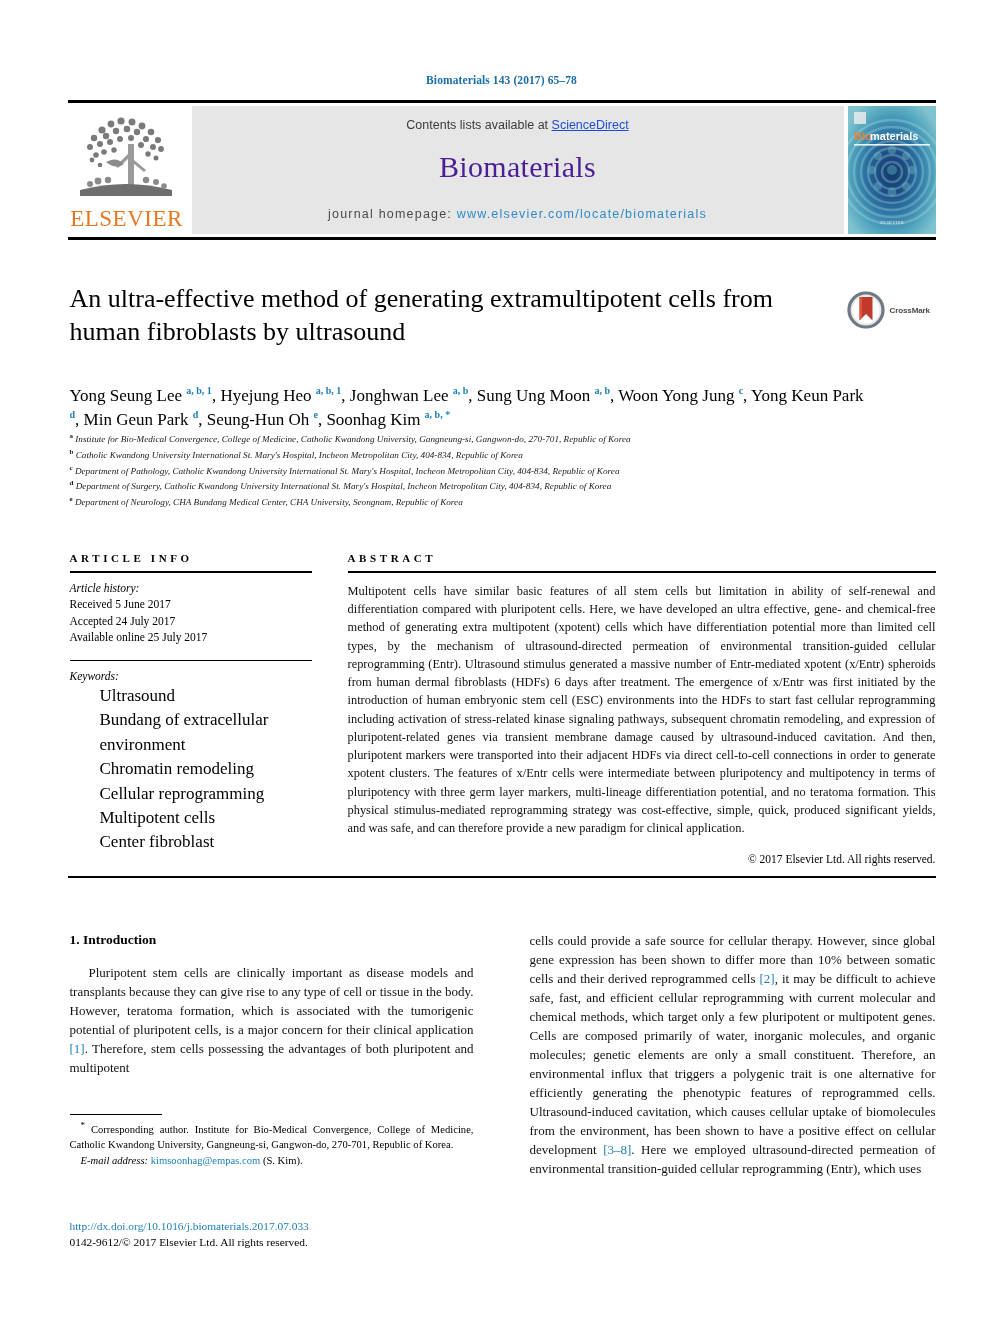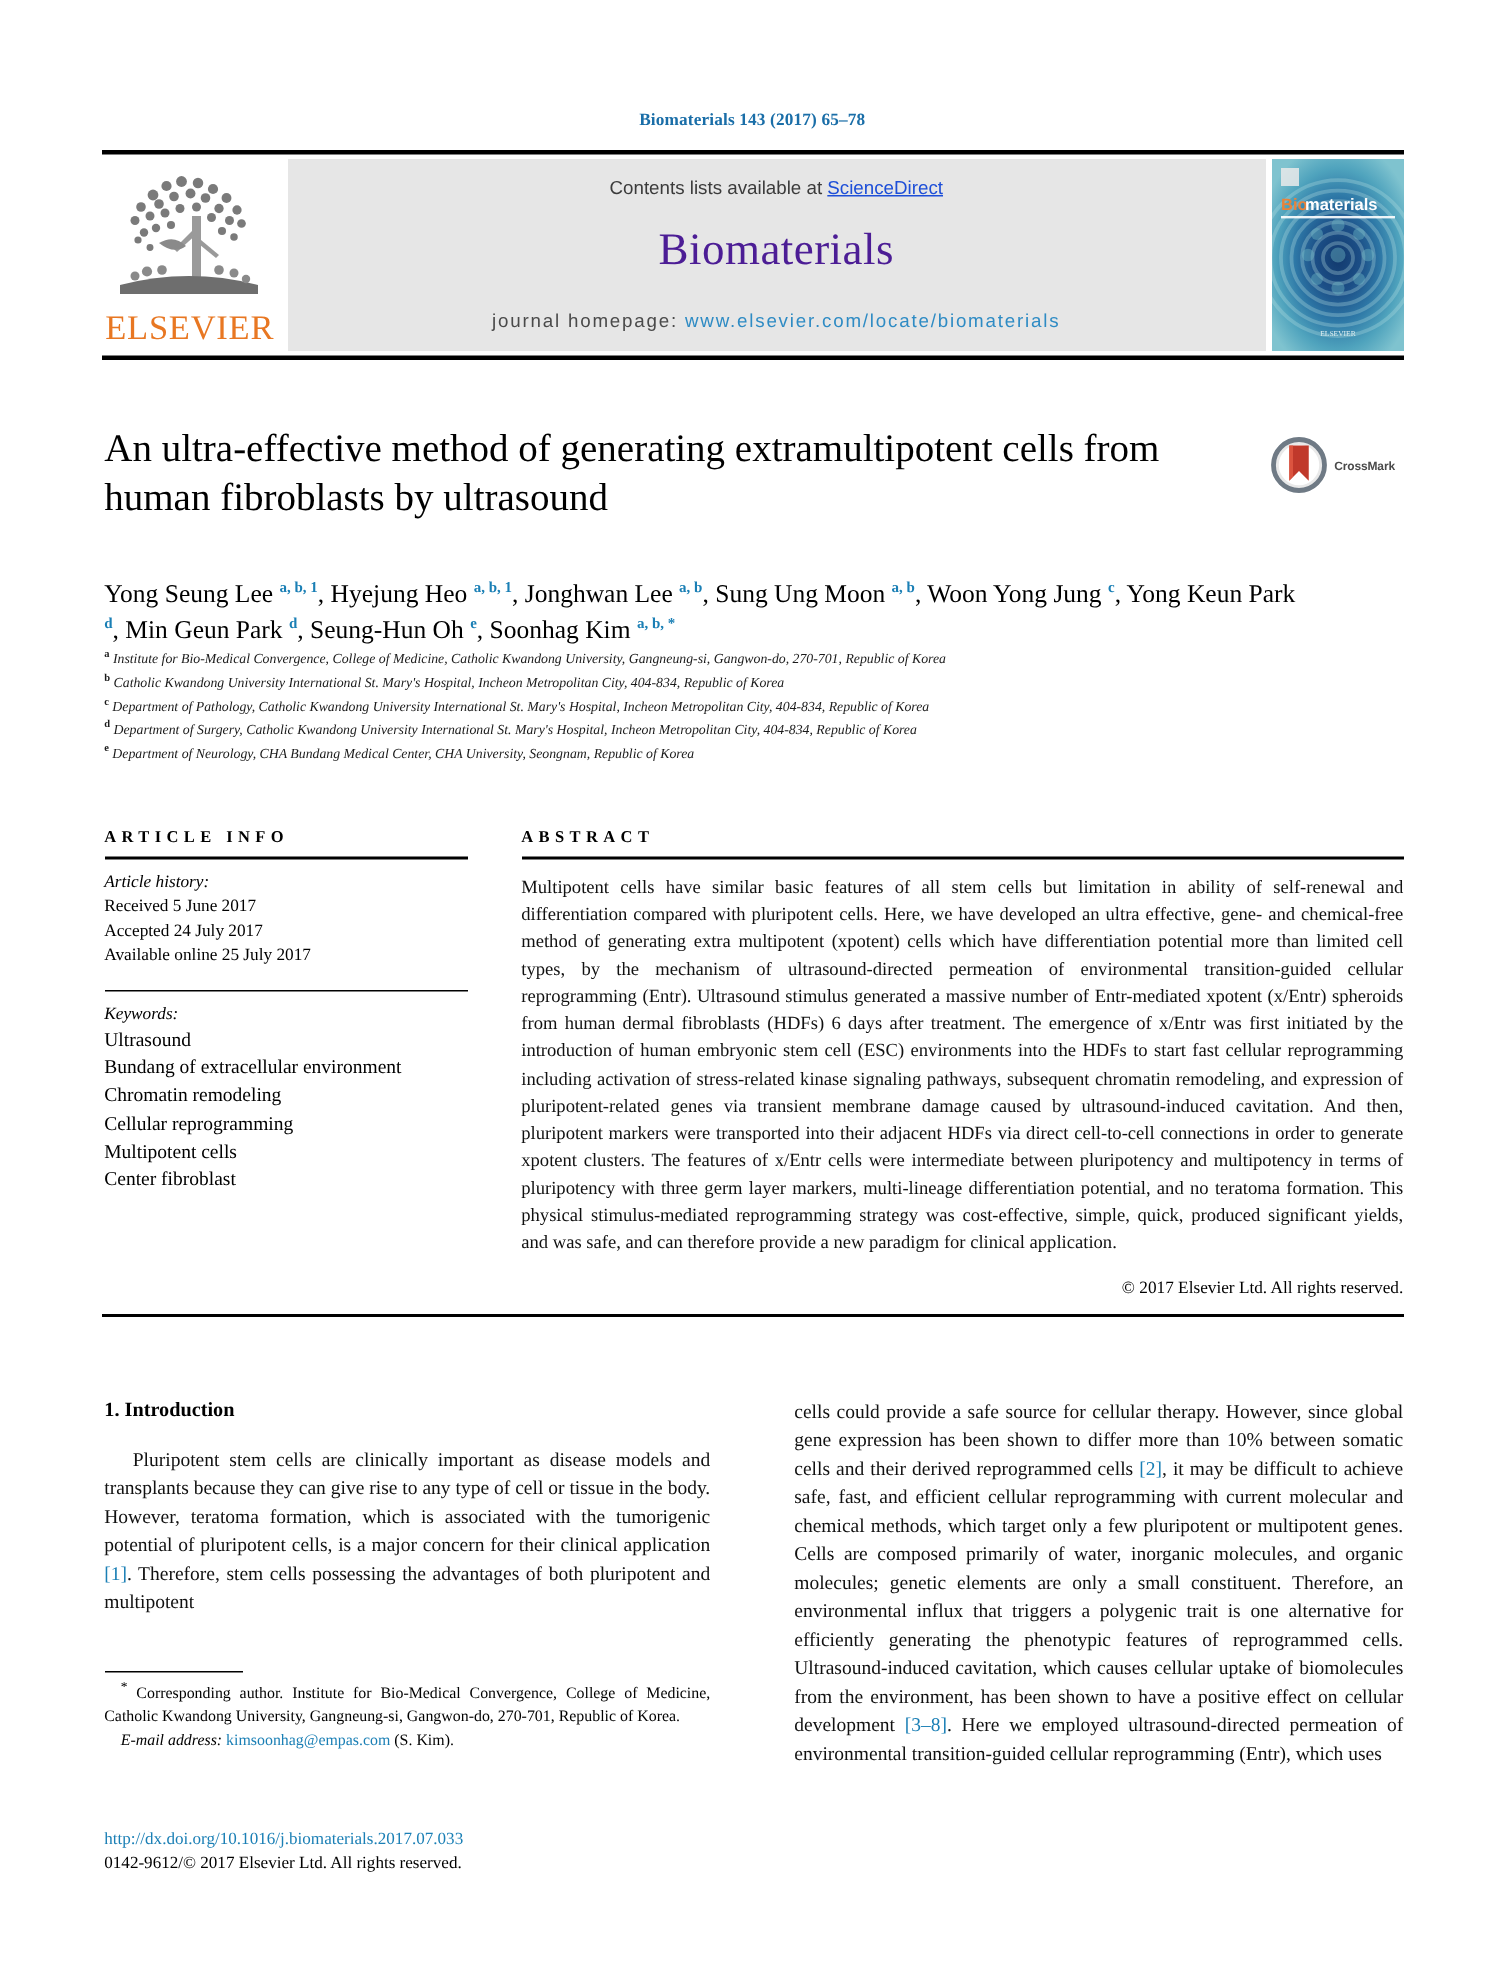--- a/index.html
+++ b/index.html
@@ -240,22 +240,23 @@
     font-size: 11.5px;
     line-height: 1.44;
   }
   .info-rule {
     border-top: 1px solid #000;
     height: 0;
     margin: 14px 0 9px 0;
   }
   .kw-line {
     font-family: "Liberation Serif", serif;
-    font-size: 13px;
+    font-size: 17px;
     line-height: 1.44;
+    margin-left: 30px;
   }
 
   .abs-body {
     font-family: "Liberation Serif", serif;
     font-size: 12.4px;
     line-height: 1.47;
     text-align: justify;
     color: #111;
   }
   .abs-copyright {

